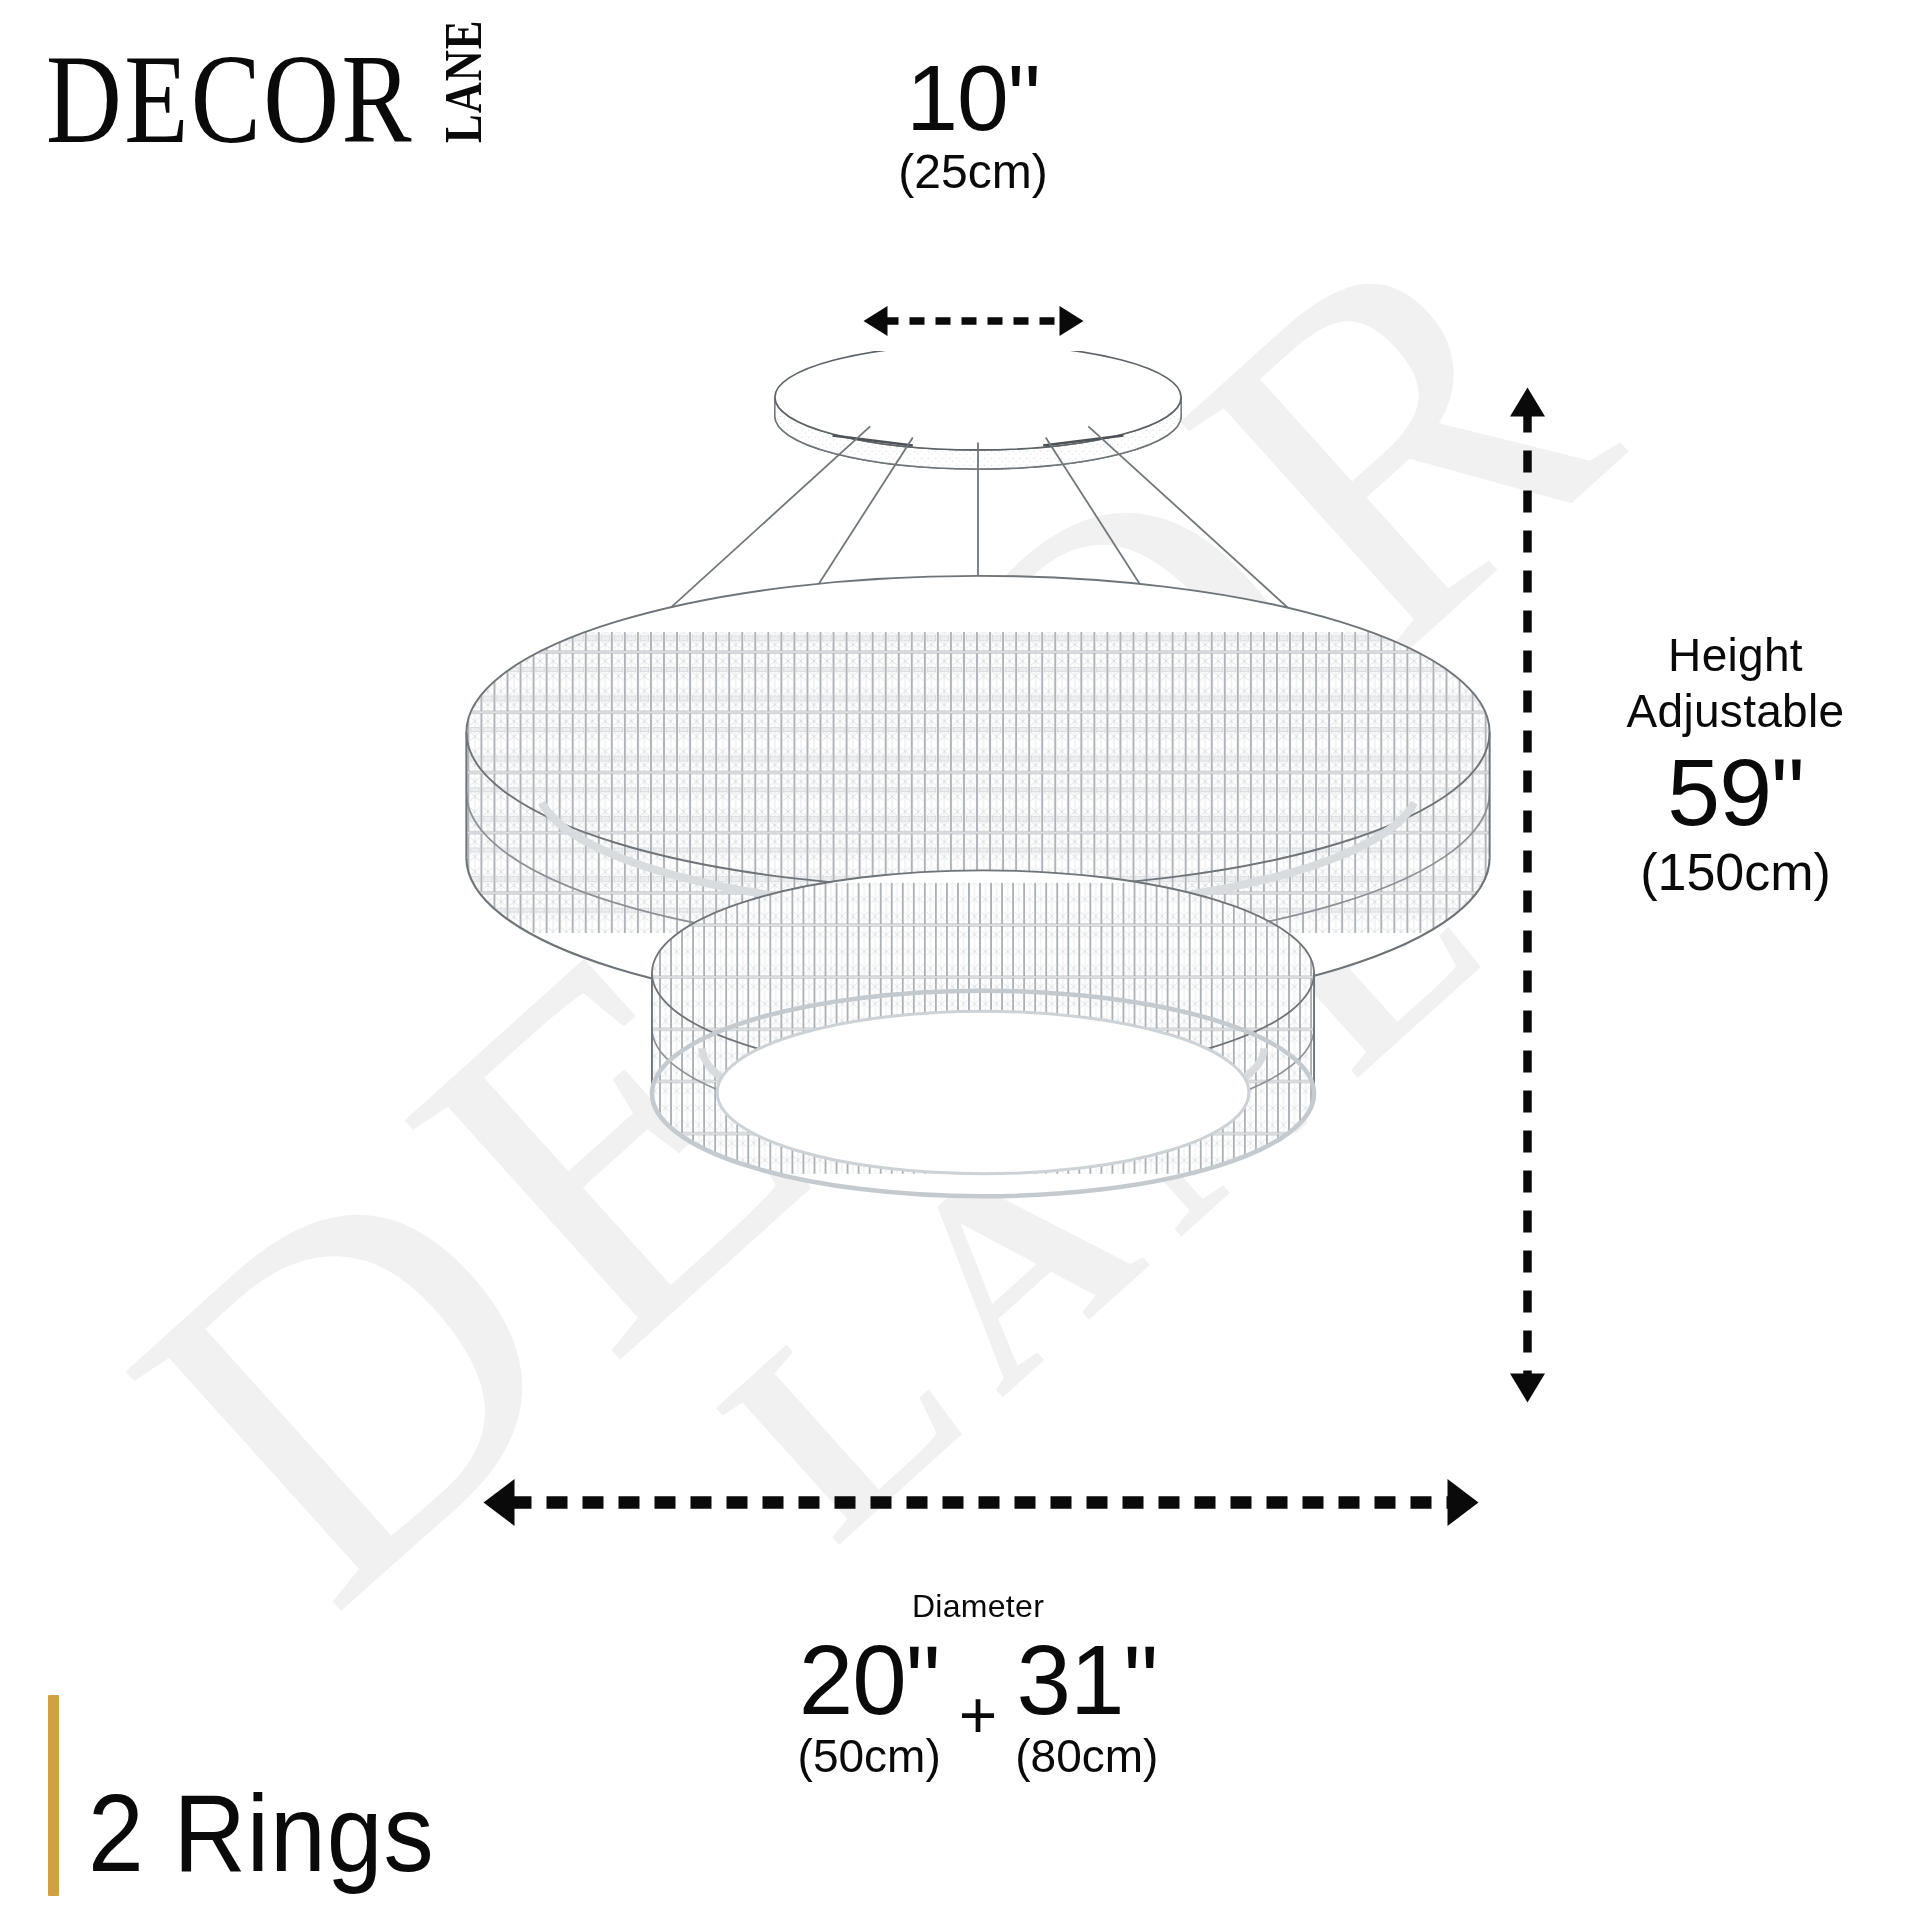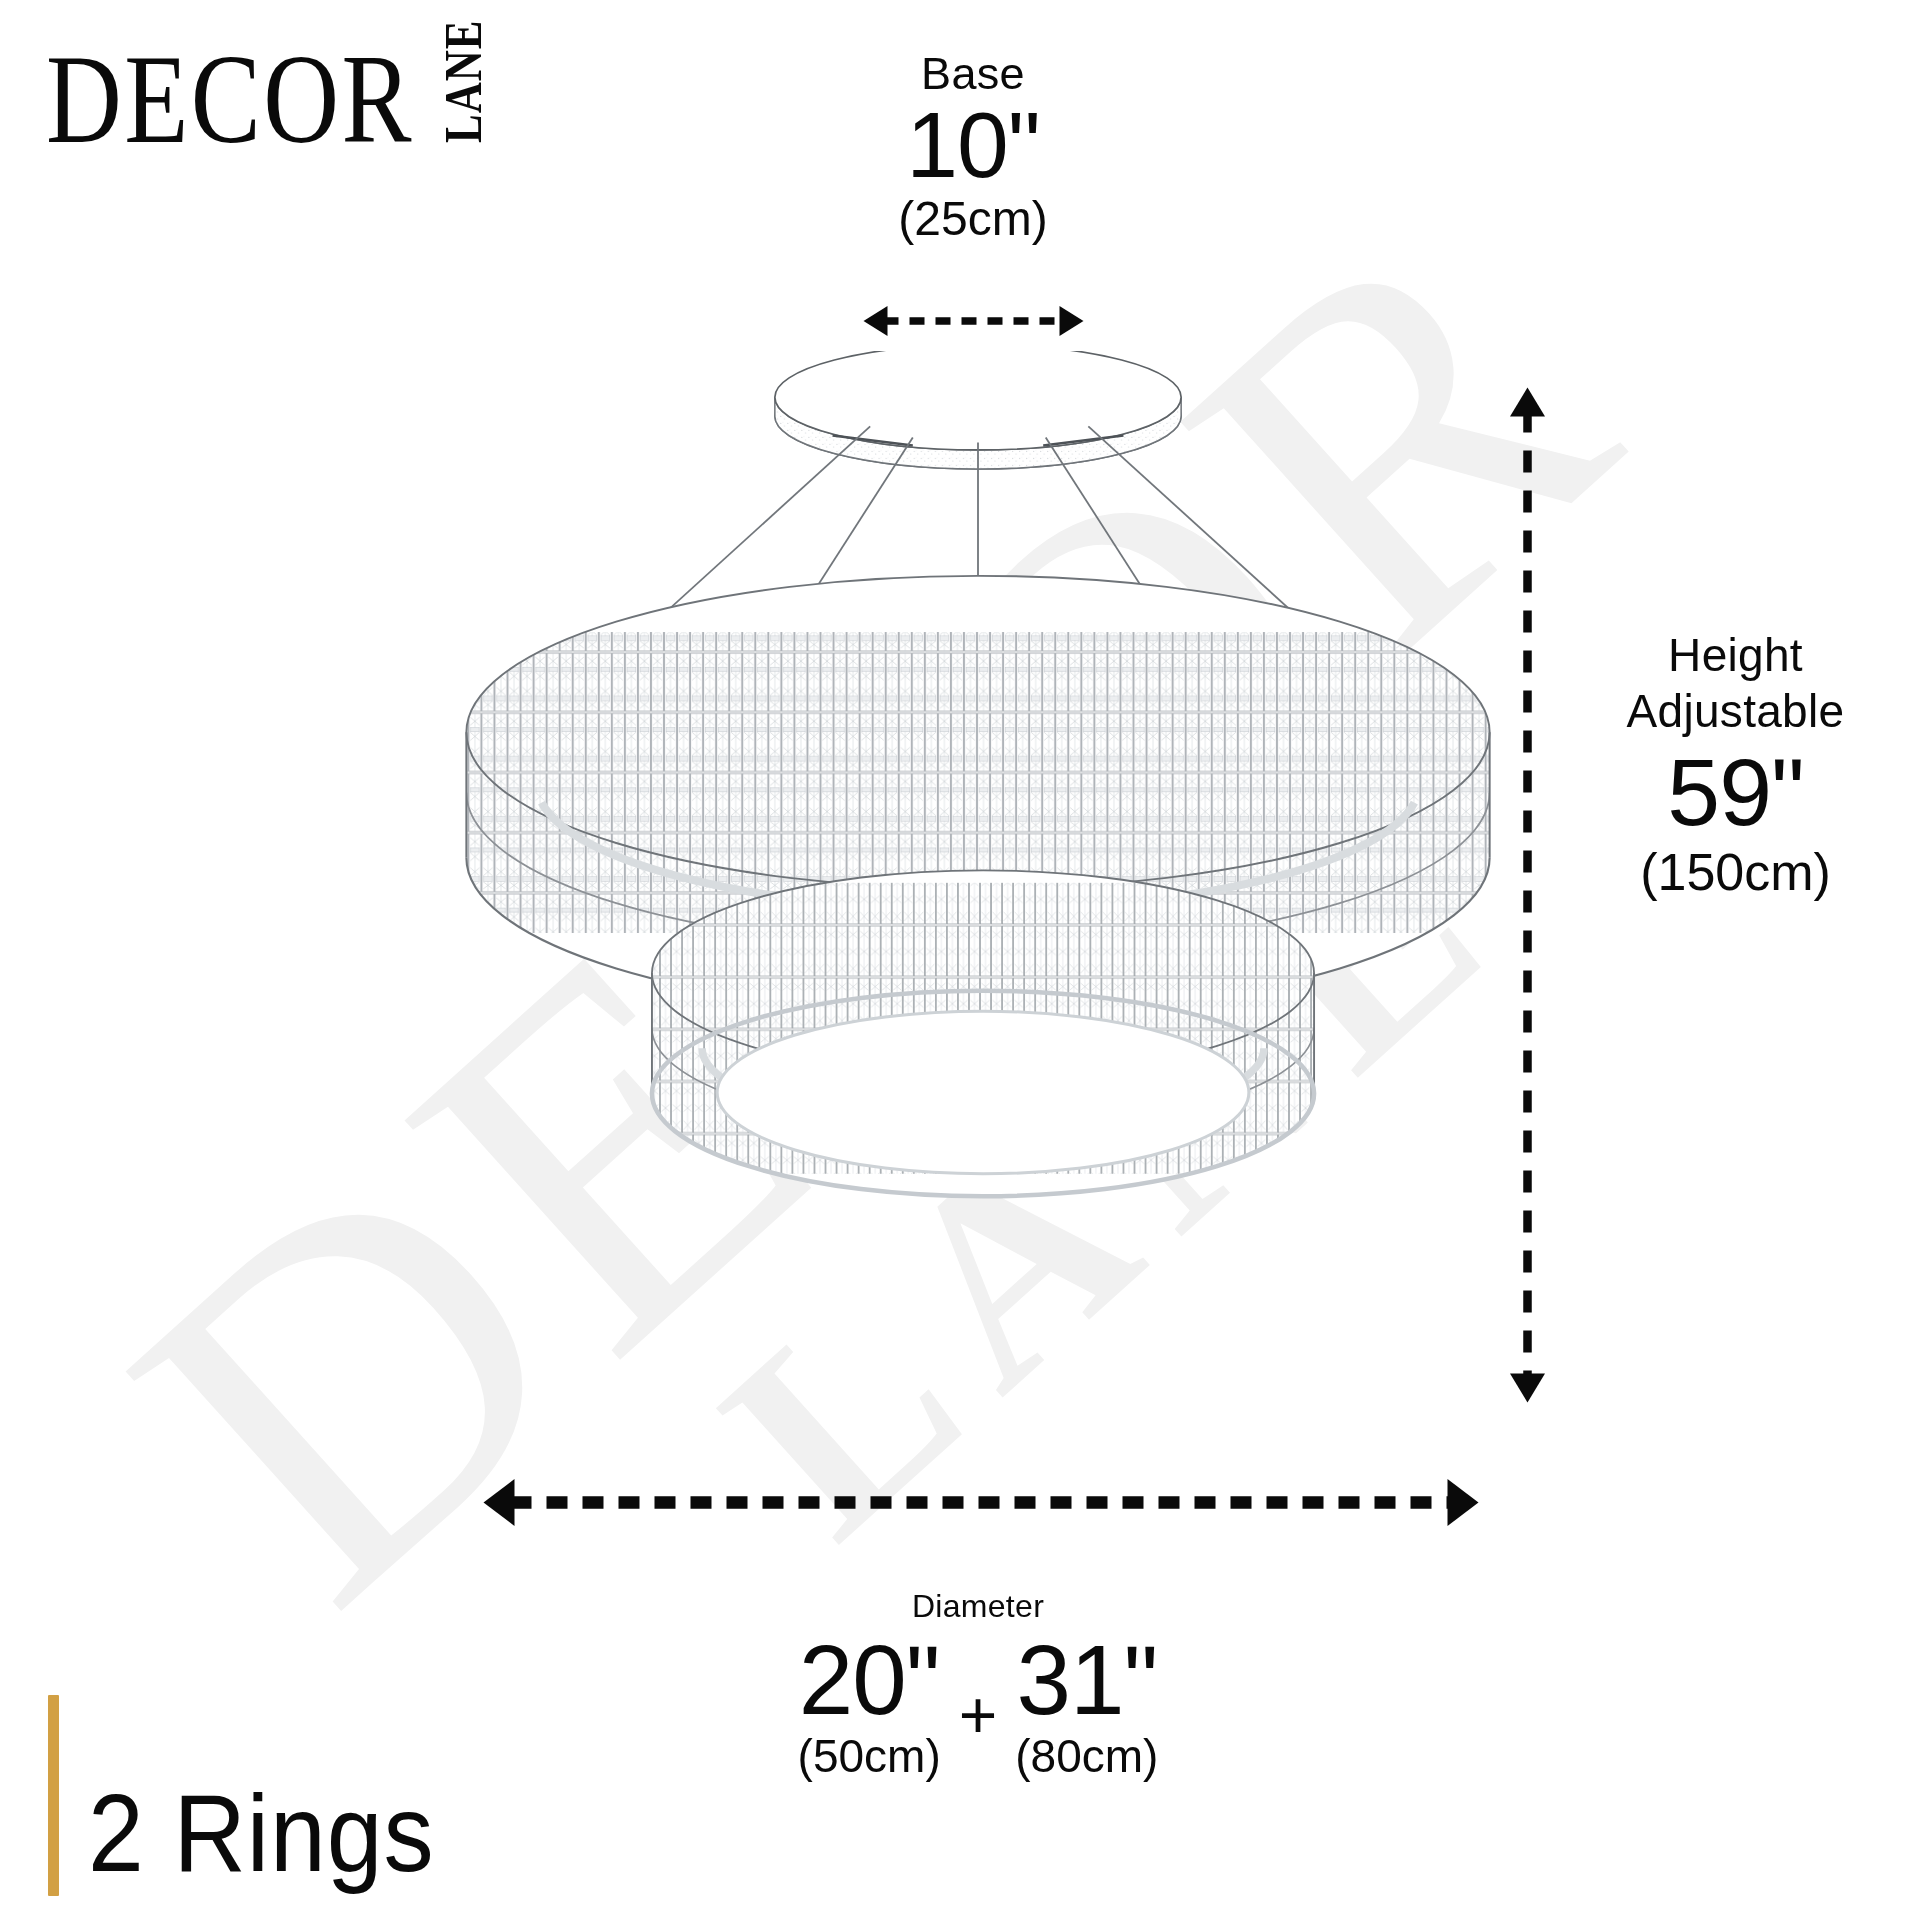--- a/index.html
+++ b/index.html
@@ -172,21 +172,20 @@
       <path d="M600 1480 A 660 205 0 0 0 1920 1480" fill="none" stroke="#6f7479" stroke-width="4"></path>
       <path d="M600 1240 L600 1480 M1920 1240 L1920 1480" stroke="#6f7479" stroke-width="3.8"></path>
       <path d="M700 1390 A 560 160 0 0 0 1820 1390" fill="none" stroke="#d8dcdf" stroke-width="15"></path>
 
       <ellipse cx="1260" cy="1480" rx="660" ry="205" fill="none" stroke="#c5cacf" stroke-width="9"></ellipse>
       <ellipse cx="1260" cy="1478" rx="530" ry="162" fill="#ffffff" stroke="#cdd2d6" stroke-width="6"></ellipse>
     </g>
   </svg>
 
   <div class="dim" id="base-dim">
-    <div class="cap">Base</div>
     <div class="big">10"</div>
     <div class="sub">(25cm)</div>
   </div>
   <svg class="arrow" id="arrow-base" viewBox="0 0 440 80" xmlns="http://www.w3.org/2000/svg">
     <line x1="40" y1="40" x2="400" y2="40" stroke="#0a0a0a" stroke-width="15" stroke-dasharray="30 22" stroke-linecap="butt"></line>
     <polygon points="0,40 48,10 48,70" fill="#0a0a0a"></polygon>
     <polygon points="440,40 392,10 392,70" fill="#0a0a0a"></polygon>
   </svg>
 
   <svg class="arrow" id="arrow-height" viewBox="0 0 110 2030" xmlns="http://www.w3.org/2000/svg">

